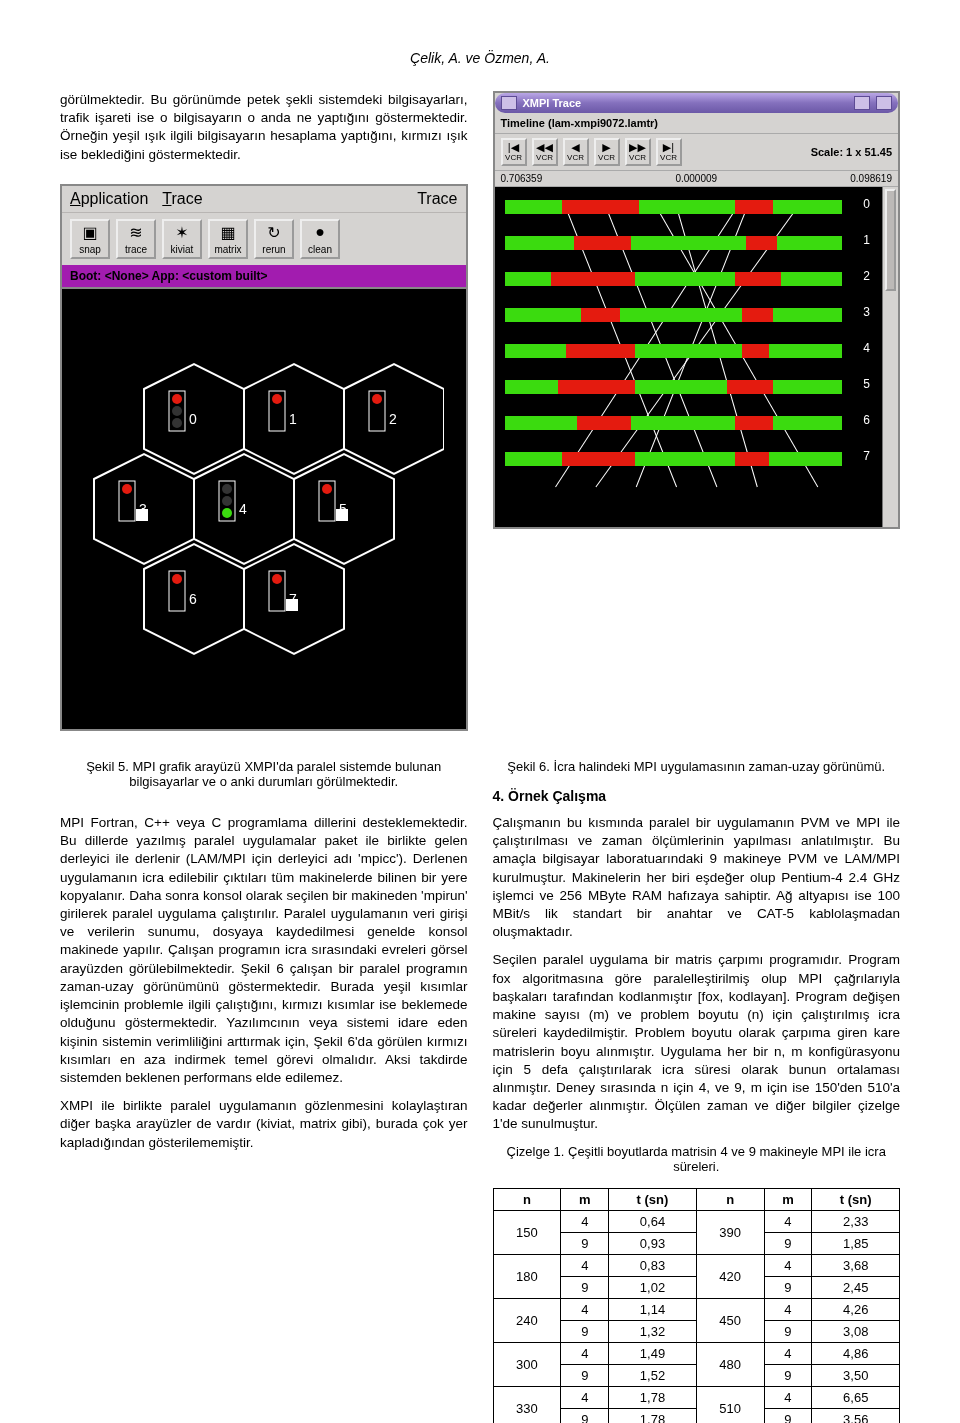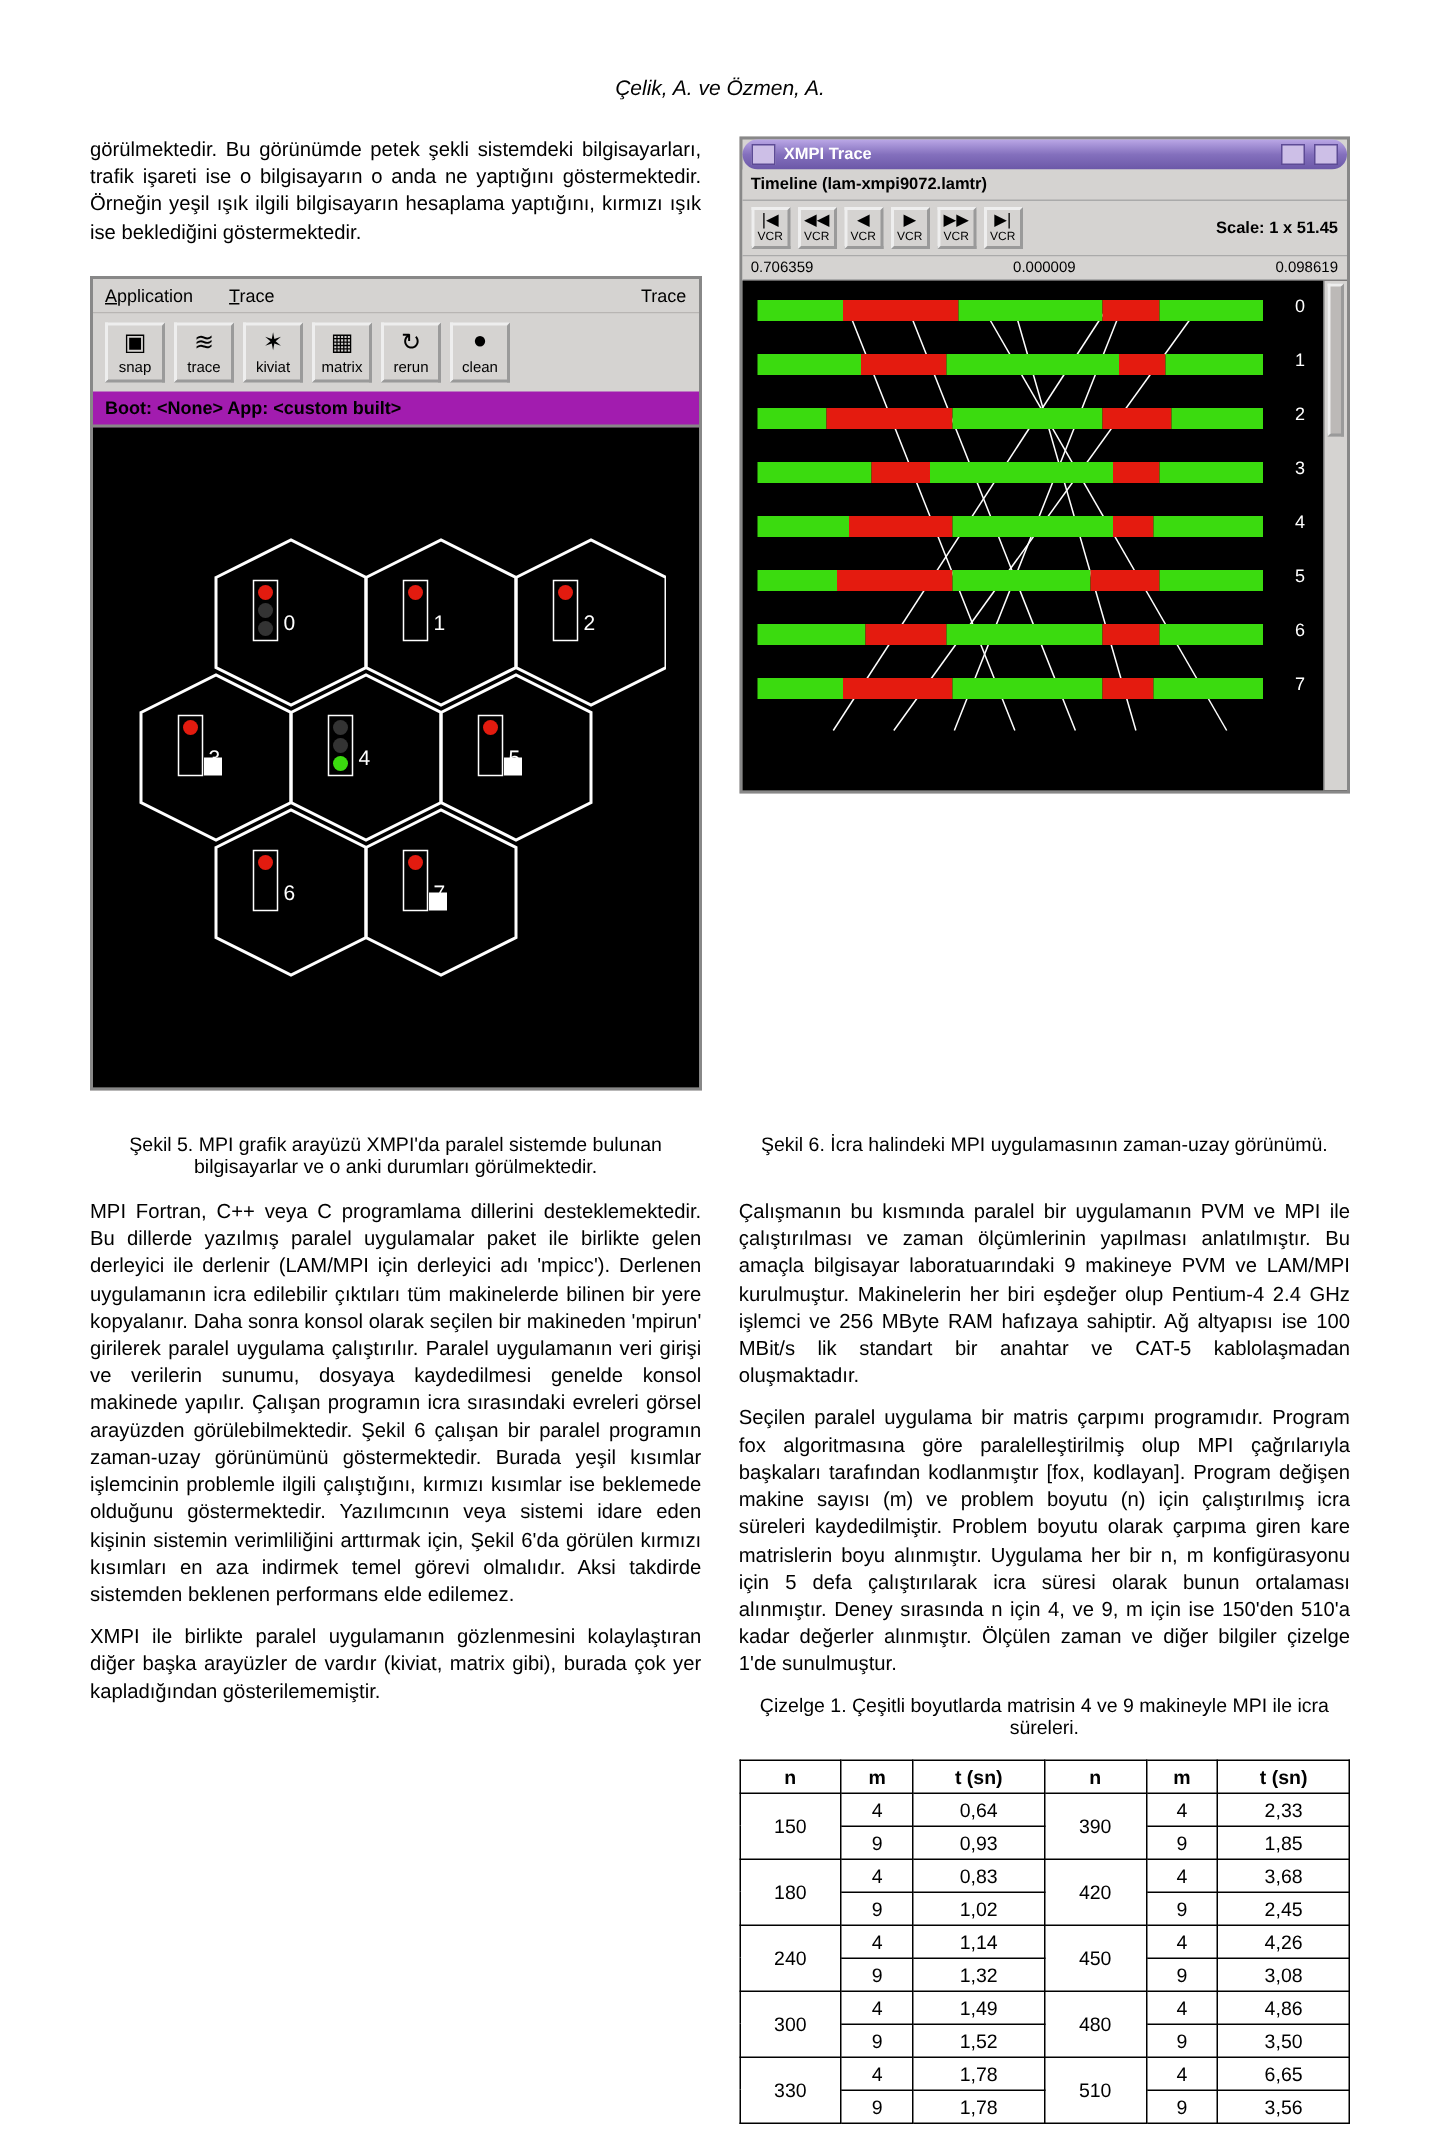--- a/index.html
+++ b/index.html
@@ -56,22 +56,22 @@
     background: #cdbfe7;
     border: 1px solid #5d4b95;
     display: inline-block;
   }
   .titlebar .sq.right { margin-left:auto; }
   .titlebar .sq.s2 { margin-left:0; }
   .menubar {
     background: #d5d3d1;
     padding: 4px 8px;
     display: flex;
-    gap: 24px;
-    font-size: 12px;
+    gap: 14px;
+    font-size: 16px;
     border-bottom: 1px solid #b8b5b3;
   }
   .menubar span:last-child { margin-left:auto; }
   .menubar span u { text-decoration: underline; }
   .toolbar {
     display: flex;
     gap: 6px;
     padding: 6px 8px;
     background: #d5d3d1;
     flex-wrap: wrap;
@@ -435,20 +435,21 @@
     </div>
   </div>
 </div>
 
 <div class="row" style="margin-top:20px">
   <div class="col">
     <div class="caption">Şekil 5. MPI grafik arayüzü XMPI'da paralel sistemde bulunan bilgisayarlar ve o anki durumları görülmektedir.</div>
   </div>
   <div class="col">
     <div class="caption">Şekil 6. İcra halindeki MPI uygulamasının zaman-uzay görünümü.</div>
+    <div class="sectionh">4. Örnek Çalışma</div>
   </div>
 </div>
 
 <div class="row">
   <div class="col">
     <p class="p">MPI Fortran, C++ veya C programlama dillerini desteklemektedir. Bu dillerde yazılmış paralel uygulamalar paket ile birlikte gelen derleyici ile derlenir (LAM/MPI için derleyici adı 'mpicc'). Derlenen uygulamanın icra edilebilir çıktıları tüm makinelerde bilinen bir yere kopyalanır. Daha sonra konsol olarak seçilen bir makineden 'mpirun' girilerek paralel uygulama çalıştırılır. Paralel uygulamanın veri girişi ve verilerin sunumu, dosyaya kaydedilmesi genelde konsol makinede yapılır. Çalışan programın icra sırasındaki evreleri görsel arayüzden görülebilmektedir. Şekil 6 çalışan bir paralel programın zaman-uzay görünümünü göstermektedir. Burada yeşil kısımlar işlemcinin problemle ilgili çalıştığını, kırmızı kısımlar ise beklemede olduğunu göstermektedir. Yazılımcının veya sistemi idare eden kişinin sistemin verimliliğini arttırmak için, Şekil 6'da görülen kırmızı kısımları en aza indirmek temel görevi olmalıdır. Aksi takdirde sistemden beklenen performans elde edilemez.</p>
     <p class="p">XMPI ile birlikte paralel uygulamanın gözlenmesini kolaylaştıran diğer başka arayüzler de vardır (kiviat, matrix gibi), burada çok yer kapladığından gösterilememiştir.</p>
   </div>
   <div class="col">
     <p class="p">Çalışmanın bu kısmında paralel bir uygulamanın PVM ve MPI ile çalıştırılması ve zaman ölçümlerinin yapılması anlatılmıştır. Bu amaçla bilgisayar laboratuarındaki 9 makineye PVM ve LAM/MPI kurulmuştur. Makinelerin her biri eşdeğer olup Pentium-4 2.4 GHz işlemci ve 256 MByte RAM hafızaya sahiptir. Ağ altyapısı ise 100 MBit/s lik standart bir anahtar ve CAT-5 kablolaşmadan oluşmaktadır.</p>

